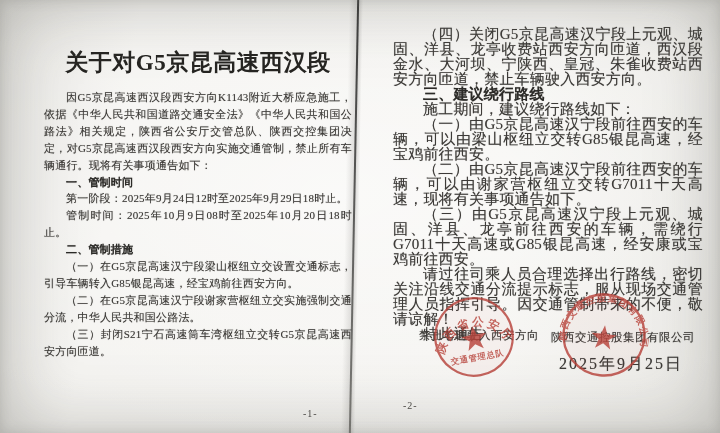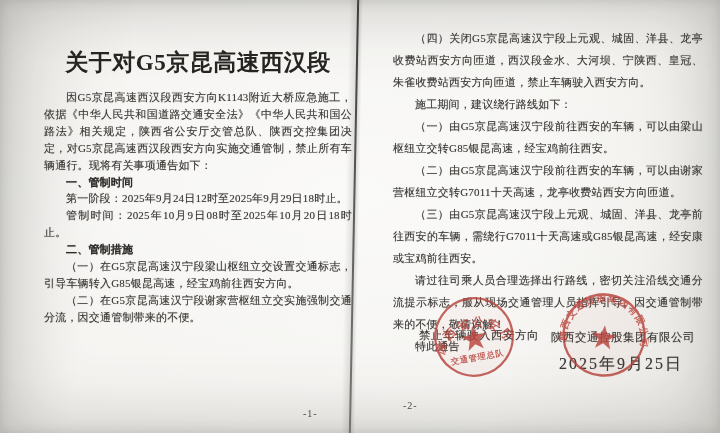--- a/index.html
+++ b/index.html
@@ -26,21 +26,21 @@
   }
   .page{position:absolute;color:#3d3b38;filter:blur(.3px);}
   .page-left{left:44px;top:50px;width:308px;}
   .page-right{left:393px;top:14px;width:310px;}
   .title{
     text-align:center;font-weight:bold;color:#262522;
     font-size:23px;line-height:26px;letter-spacing:.5px;
   }
   .body{margin-top:13px;}
   .page-left .body p{font-size:11px;line-height:16.9px;}
-  .page-right .body p{font-size:11px;line-height:22px;}
+  .page-right .body p{font-size:15px;line-height:15px;}
   .body p{
     margin:0;text-indent:2em;text-align:justify;letter-spacing:.2px;
     text-shadow:0 0 .7px rgba(60,58,54,.5);
   }
   .body p.heading{font-weight:bold;color:#2c2b28;}
   .pagenum{
     position:absolute;font-size:10px;color:#4a4845;letter-spacing:1px;
     filter:blur(.3px);
   }
   .pagenum-1{left:303px;top:408px;}
@@ -71,31 +71,33 @@
     <div class="title">
       <div>关于对G5京昆高速西汉段</div>
     </div>
     <div class="body">
         <p>因G5京昆高速西汉段西安方向K1143附近大桥应急施工，依据《中华人民共和国道路交通安全法》《中华人民共和国公路法》相关规定，陕西省公安厅交管总队、陕西交控集团决定，对G5京昆高速西汉段西安方向实施交通管制，禁止所有车辆通行。现将有关事项通告如下：</p>
         <p class="heading">一、管制时间</p>
         <p>第一阶段：2025年9月24日12时至2025年9月29日18时止。</p>
         <p>管制时间：2025年10月9日08时至2025年10月20日18时止。</p>
         <p class="heading">二、管制措施</p>
         <p>（一）在G5京昆高速汉宁段梁山枢纽立交设置交通标志，引导车辆转入G85银昆高速，经宝鸡前往西安方向。</p>
-        <p>（二）在G5京昆高速汉宁段谢家营枢纽立交实施强制交通分流，因交通管制带来的不便。</p>
+        <p>（二）在G5京昆高速汉宁段谢家营枢纽立交实施强制交通分流，中华人民共和国公路法。</p>
+        <p>（三）封闭S21宁石高速筒车湾枢纽立交转G5京昆高速西安方向匝道。</p>
       </div>
   </div>
   <div class="pagenum pagenum-1">-1-</div>
 
   <div class="page page-right">
     <div class="body">
         <p>（四）关闭G5京昆高速汉宁段上元观、城固、洋县、龙亭收费站西安方向匝道，西汉段金水、大河坝、宁陕西、皇冠、朱雀收费站西安方向匝道，禁止车辆驶入西安方向。</p>
+        <p class="heading">三、建议绕行路线</p>
         <p>施工期间，建议绕行路线如下：</p>
         <p>（一）由G5京昆高速汉宁段前往西安的车辆，可以由梁山枢纽立交转G85银昆高速，经宝鸡前往西安。</p>
-        <p>（二）由G5京昆高速汉宁段前往西安的车辆，可以由谢家营枢纽立交转G7011十天高速，龙亭收费站西安方向匝道。</p>
+        <p>（二）由G5京昆高速汉宁段前往西安的车辆，可以由谢家营枢纽立交转G7011十天高速，现将有关事项通告如下。</p>
         <p>（三）由G5京昆高速汉宁段上元观、城固、洋县、龙亭前往西安的车辆，需绕行G7011十天高速或G85银昆高速，经安康或宝鸡前往西安。</p>
         <p>请过往司乘人员合理选择出行路线，密切关注沿线交通分流提示标志，服从现场交通管理人员指挥引导。因交通管制带来的不便，敬请谅解！</p>
         <p>特此通告</p>
       </div>
   </div>
 
   <div class="sig">
     <span class="org org-left">禁止车辆驶入西安方向</span>
     <span class="org org-right">陕西交通控股集团有限公司</span>
     <span class="sig-date">2025年9月25日</span>

